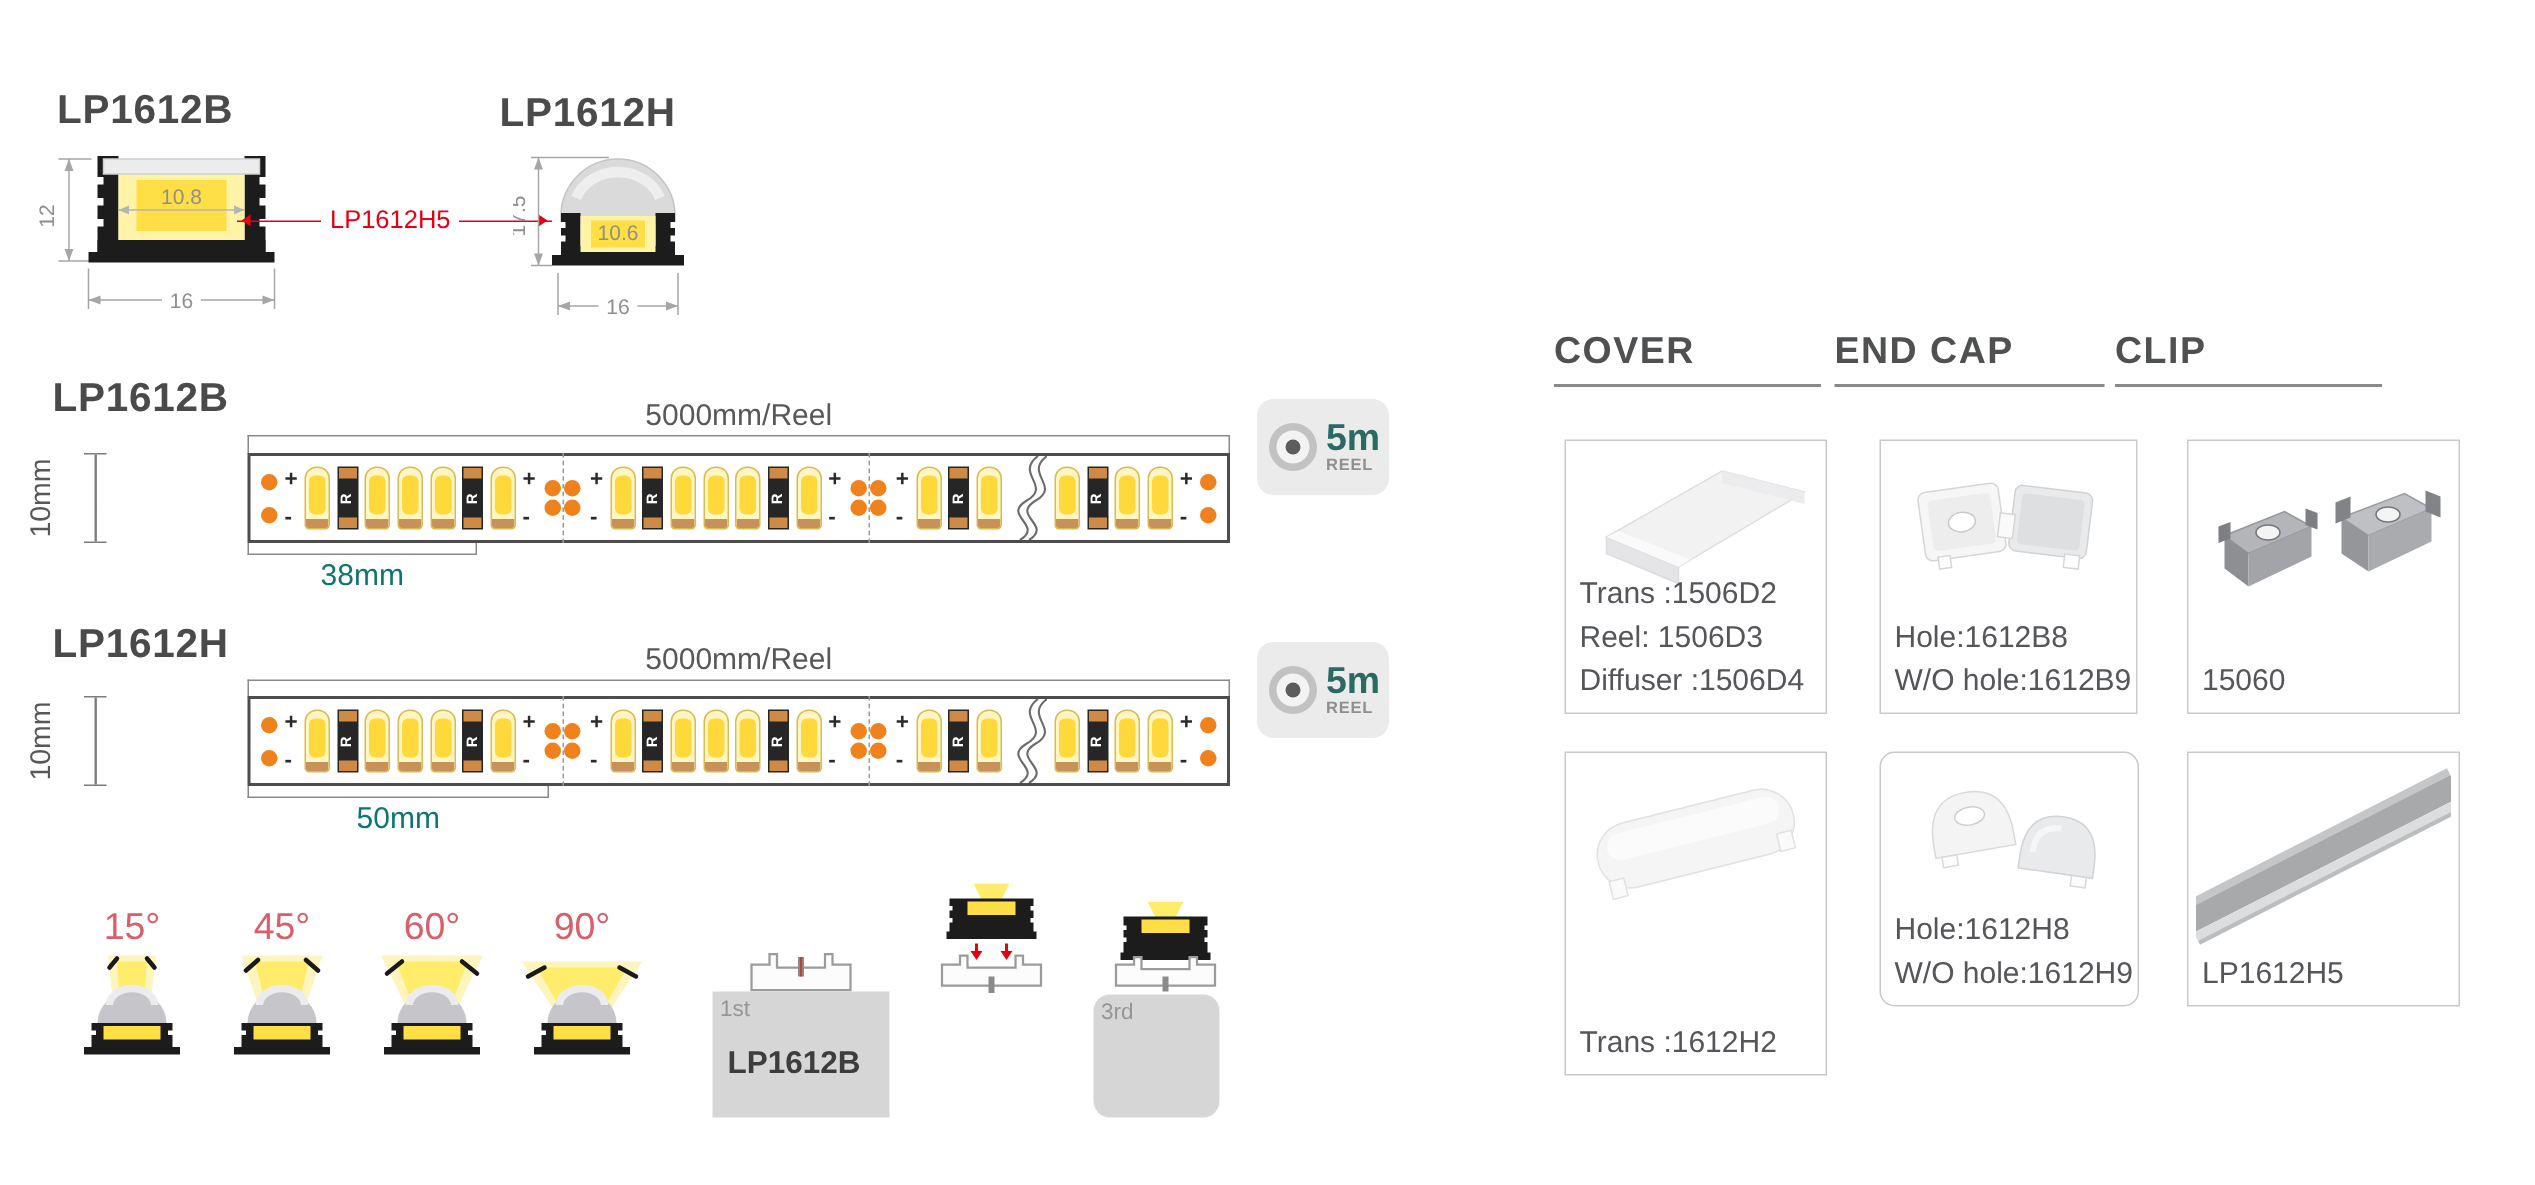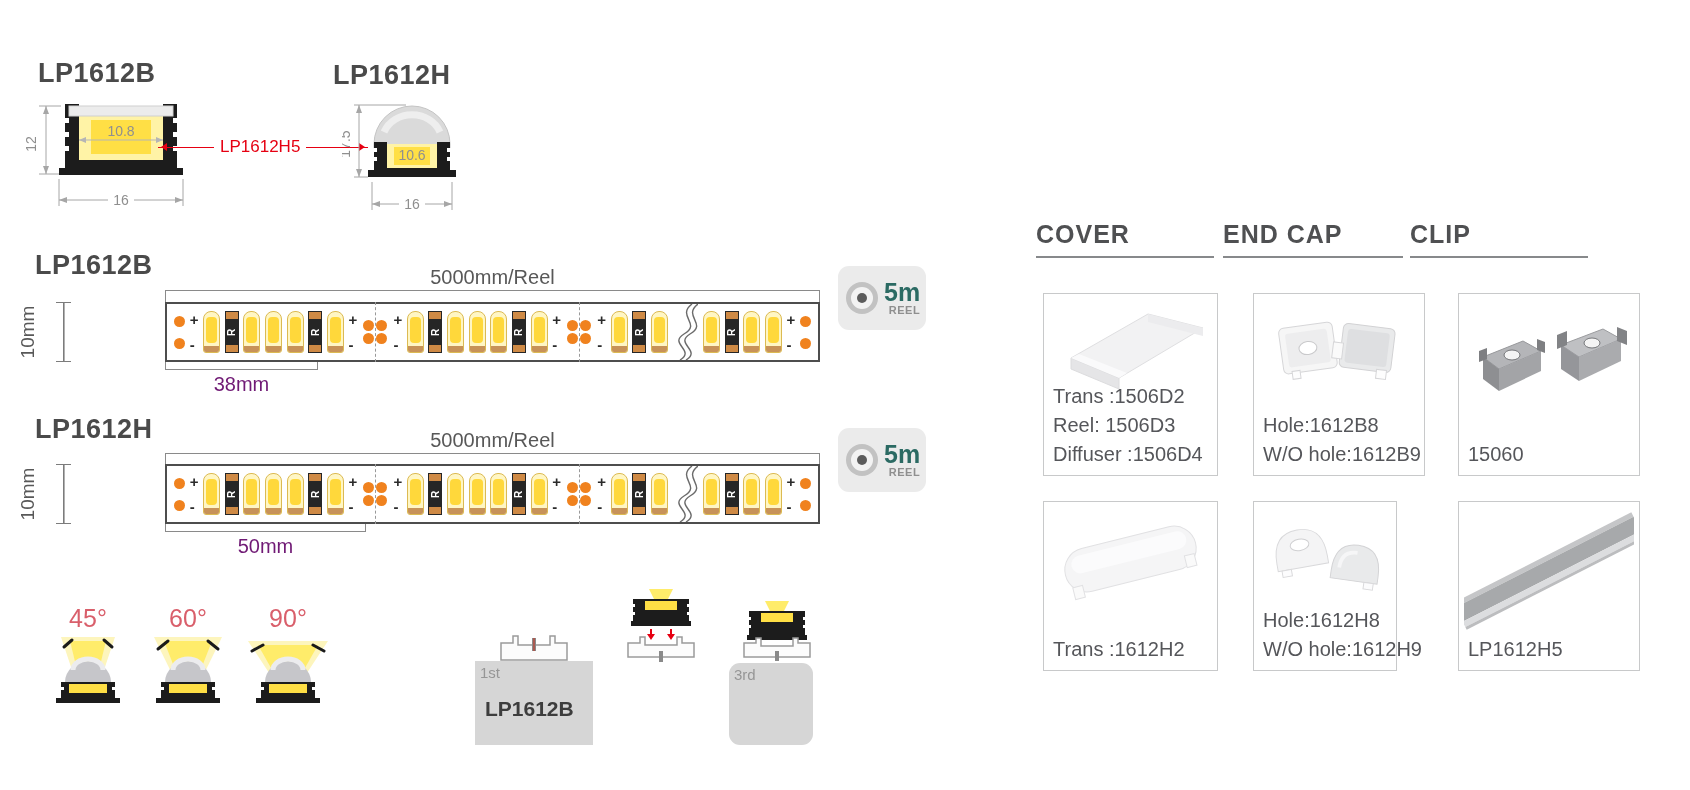--- a/index.html
+++ b/index.html
@@ -25,21 +25,21 @@
            align-items:center; justify-content:space-between; padding:0 7px; }
   .dim-h { position:absolute; border-top:1.3px solid #8a8a8a; }
   .dim-h::before, .dim-h::after { content:''; position:absolute; top:-1px; height:13px; border-left:1.3px solid #8a8a8a; }
   .dim-h::before { left:0; } .dim-h::after { right:0; }
   .dim-h .dim-label { position:absolute; left:50%; bottom:2px; transform:translateX(-50%);
                       background:#fff; padding:0 9px; font-size:20px; color:#585858; white-space:nowrap; }
   .dim-b { position:absolute; border-top:1.3px solid #8a8a8a; }
   .dim-b::before, .dim-b::after { content:''; position:absolute; top:-8px; height:8px; border-left:1.3px solid #8a8a8a; }
   .dim-b::before { left:0; } .dim-b::after { right:0; }
   .dim-b .dim-label { position:absolute; left:50%; top:3px; transform:translateX(-50%);
-                      font-size:20px; color:#701a75; white-space:nowrap; }
+                      font-size:20px; color:#0f766e; white-space:nowrap; }
   .wlabel { position:absolute; width:36px; display:flex; align-items:center; justify-content:center; }
   .wlabel span { transform:rotate(-90deg); font-size:19px; color:#585858; white-space:nowrap; }
   .wbrack { position:absolute; width:15px; border-top:1.6px solid #7c7c7c; border-bottom:1.6px solid #7c7c7c;
             background:linear-gradient(#7c7c7c,#7c7c7c) 50% 0/1.6px 100% no-repeat; }
 
   .led { width:17px; height:42px; background:#fff6c4; border:1px solid #dcba52; border-radius:8px 8px 3px 3px; position:relative; overflow:hidden; flex:none; }
   .led::before { content:''; position:absolute; left:2px; right:2px; top:5px; bottom:9px; background:#ffd83b; border-radius:4px; }
   .led::after  { content:''; position:absolute; left:0; right:0; bottom:0; height:6px; background:#c79259; }
   .res { width:14px; height:42px; background:#262626; position:relative; display:flex; align-items:center; justify-content:center; flex:none; }
   .res::before { content:''; position:absolute; left:1px; right:1px; top:1px; height:7px; background:#cf8a45; }
@@ -52,21 +52,21 @@
   .cut { position:relative; width:27px; height:48px; display:grid; grid-template-columns:11px 11px; gap:2px;
          align-content:center; justify-content:center; flex:none; }
   .cut::before { content:''; position:absolute; left:50%; top:-6px; bottom:-6px; border-left:1.2px dashed #999; }
   .squig { flex:none; height:56px; }
 
   .reel-badge { position:absolute; width:88px; height:64px; background:#ebebeb; border-radius:11px;
                 display:flex; align-items:center; gap:6px; padding:6px 8px; }
   .reel-icon { width:32px; height:32px; border-radius:50%; background:#c2c2c2; position:relative; flex:none; }
   .reel-icon::before { content:''; position:absolute; inset:5px; border-radius:50%; background:#f3f3f3; }
   .reel-icon::after  { content:''; position:absolute; inset:11px; border-radius:50%; background:#5c5c5c; }
-  .reel-txt { display:flex; flex-direction:column; line-height:1.05;align-items:flex-end; }
+  .reel-txt { display:flex; flex-direction:column; line-height:1.05; }
   .reel-size { font-size:25px; font-weight:bold; color:#2b6a63; }
   .reel-word { font-size:11px; font-weight:bold; color:#8f8f8f; letter-spacing:.5px; }
 
   
   .angles { position:absolute; left:46px; top:604px; display:flex; gap:16px; }
   .angle-item { width:84px; text-align:center; }
   .angle-label { font-size:25px; color:#d95f6b; margin-bottom:2px; }
 
   
   .mount { position:absolute; left:445px; top:553px; width:390px; height:195px; }
@@ -363,20 +363,35 @@
   </div>
   <div class="reel-badge" style="left:838px; top:428px;">
     <div class="reel-icon"></div>
     <div class="reel-txt">
       <span class="reel-size">5m</span>
       <span class="reel-word">REEL</span>
     </div>
   </div>
 
   <div class="angles">
+    <div class="angle-item">
+      <div class="angle-label">15°</div>
+      <svg width="80" height="78" viewBox="0 0 80 78">
+        <polygon points="29,47 51,47 56,2 24,2" fill="#fdf5bd"></polygon>
+        <polygon points="33,47 47,47 50,6 30,6" fill="#ffec6a"></polygon>
+        <path d="M25,10 L30,4 M55,10 L50,4" stroke="#1a1a1a" stroke-width="3" stroke-linecap="round"></path>
+        <path d="M17,47 A23,21 0 0 1 63,47 Z" fill="#c6c6ca"></path>
+        <path d="M25,35 A15,11 0 0 1 55,35" stroke="#ececee" stroke-width="5" fill="none"></path>
+        <rect x="13" y="47" width="54" height="20" fill="#1c1c1c"></rect>
+        <rect x="8" y="63" width="64" height="5" fill="#1c1c1c"></rect>
+        <rect x="21" y="49" width="38" height="9" fill="#ffdf45"></rect>
+        <rect x="12" y="52" width="4" height="3" fill="#fff"></rect>
+          <rect x="64" y="52" width="4" height="3" fill="#fff"></rect>
+      </svg>
+    </div>
     <div class="angle-item">
       <div class="angle-label">45°</div>
       <svg width="80" height="78" viewBox="0 0 80 78">
         <polygon points="28,47 52,47 67,2 13,2" fill="#fdf5bd"></polygon>
         <polygon points="32,47 48,47 58,6 22,6" fill="#ffec6a"></polygon>
         <path d="M16,12 L24,5 M64,12 L56,5" stroke="#1a1a1a" stroke-width="3" stroke-linecap="round"></path>
         <path d="M17,47 A23,21 0 0 1 63,47 Z" fill="#c6c6ca"></path>
         <path d="M25,35 A15,11 0 0 1 55,35" stroke="#ececee" stroke-width="5" fill="none"></path>
         <rect x="13" y="47" width="54" height="20" fill="#1c1c1c"></rect>
         <rect x="8" y="63" width="64" height="5" fill="#1c1c1c"></rect>
@@ -522,37 +537,37 @@
           <polygon points="60,2 70,6 70,20 60,16" fill="#828386"></polygon>
           <ellipse cx="35" cy="18" rx="8" ry="5" fill="#f4f4f4" stroke="#76777a"></ellipse>
         </g>
       </svg>
     </div>
     <div class="cell-lines">
       <span>15060</span>
     </div>
   </div>
 
-  <div class="cell" style="left:1043px; top:501px; width:175px; height:170px;">
+  <div class="cell" style="left:1043px; top:501px; width:175px; height:216px;">
     <div class="cell-img" style="height:105px;">
       <svg width="150" height="100" viewBox="0 0 150 100">
         <g transform="rotate(-14 75 50)">
           <rect x="8" y="26" width="134" height="44" rx="22" fill="#f5f5f6" stroke="#e1e1e3"></rect>
           <rect x="16" y="32" width="118" height="18" rx="9" fill="#fbfbfc"></rect>
           <rect x="12" y="62" width="10" height="12" fill="#fafafa" stroke="#e1e1e3"></rect>
           <rect x="128" y="58" width="10" height="12" fill="#fafafa" stroke="#e1e1e3"></rect>
         </g>
       </svg>
     </div>
     <div class="cell-lines">
       <span>Trans :1612H2</span>
     </div>
   </div>
 
-  <div class="cell" style="left:1253px; top:501px; width:144px; height:170px;">
+  <div class="cell" style="left:1253px; top:501px; width:173px; height:170px;border-radius:10px;">
     <div class="cell-img" style="height:105px;">
       <svg width="150" height="95" viewBox="0 0 150 95">
         <g transform="translate(18,16) rotate(-10)">
           <path d="M0,36 Q0,4 27,4 Q54,4 54,36 L54,44 L0,44 Z" fill="#f4f4f5" stroke="#d9d9db"></path>
           <ellipse cx="27" cy="20" rx="10" ry="6" fill="#ffffff" stroke="#cfcfd1"></ellipse>
           <rect x="4" y="44" width="10" height="7" fill="#fcfcfd" stroke="#d9d9db"></rect>
         </g>
         <g transform="translate(86,26) rotate(8)">
           <path d="M0,32 Q0,2 25,2 Q50,2 50,32 L50,40 L0,40 Z" fill="#e9eaeb" stroke="#d3d3d5"></path>
           <path d="M8,28 Q8,10 25,10" stroke="#f6f6f7" stroke-width="4" fill="none"></path>

